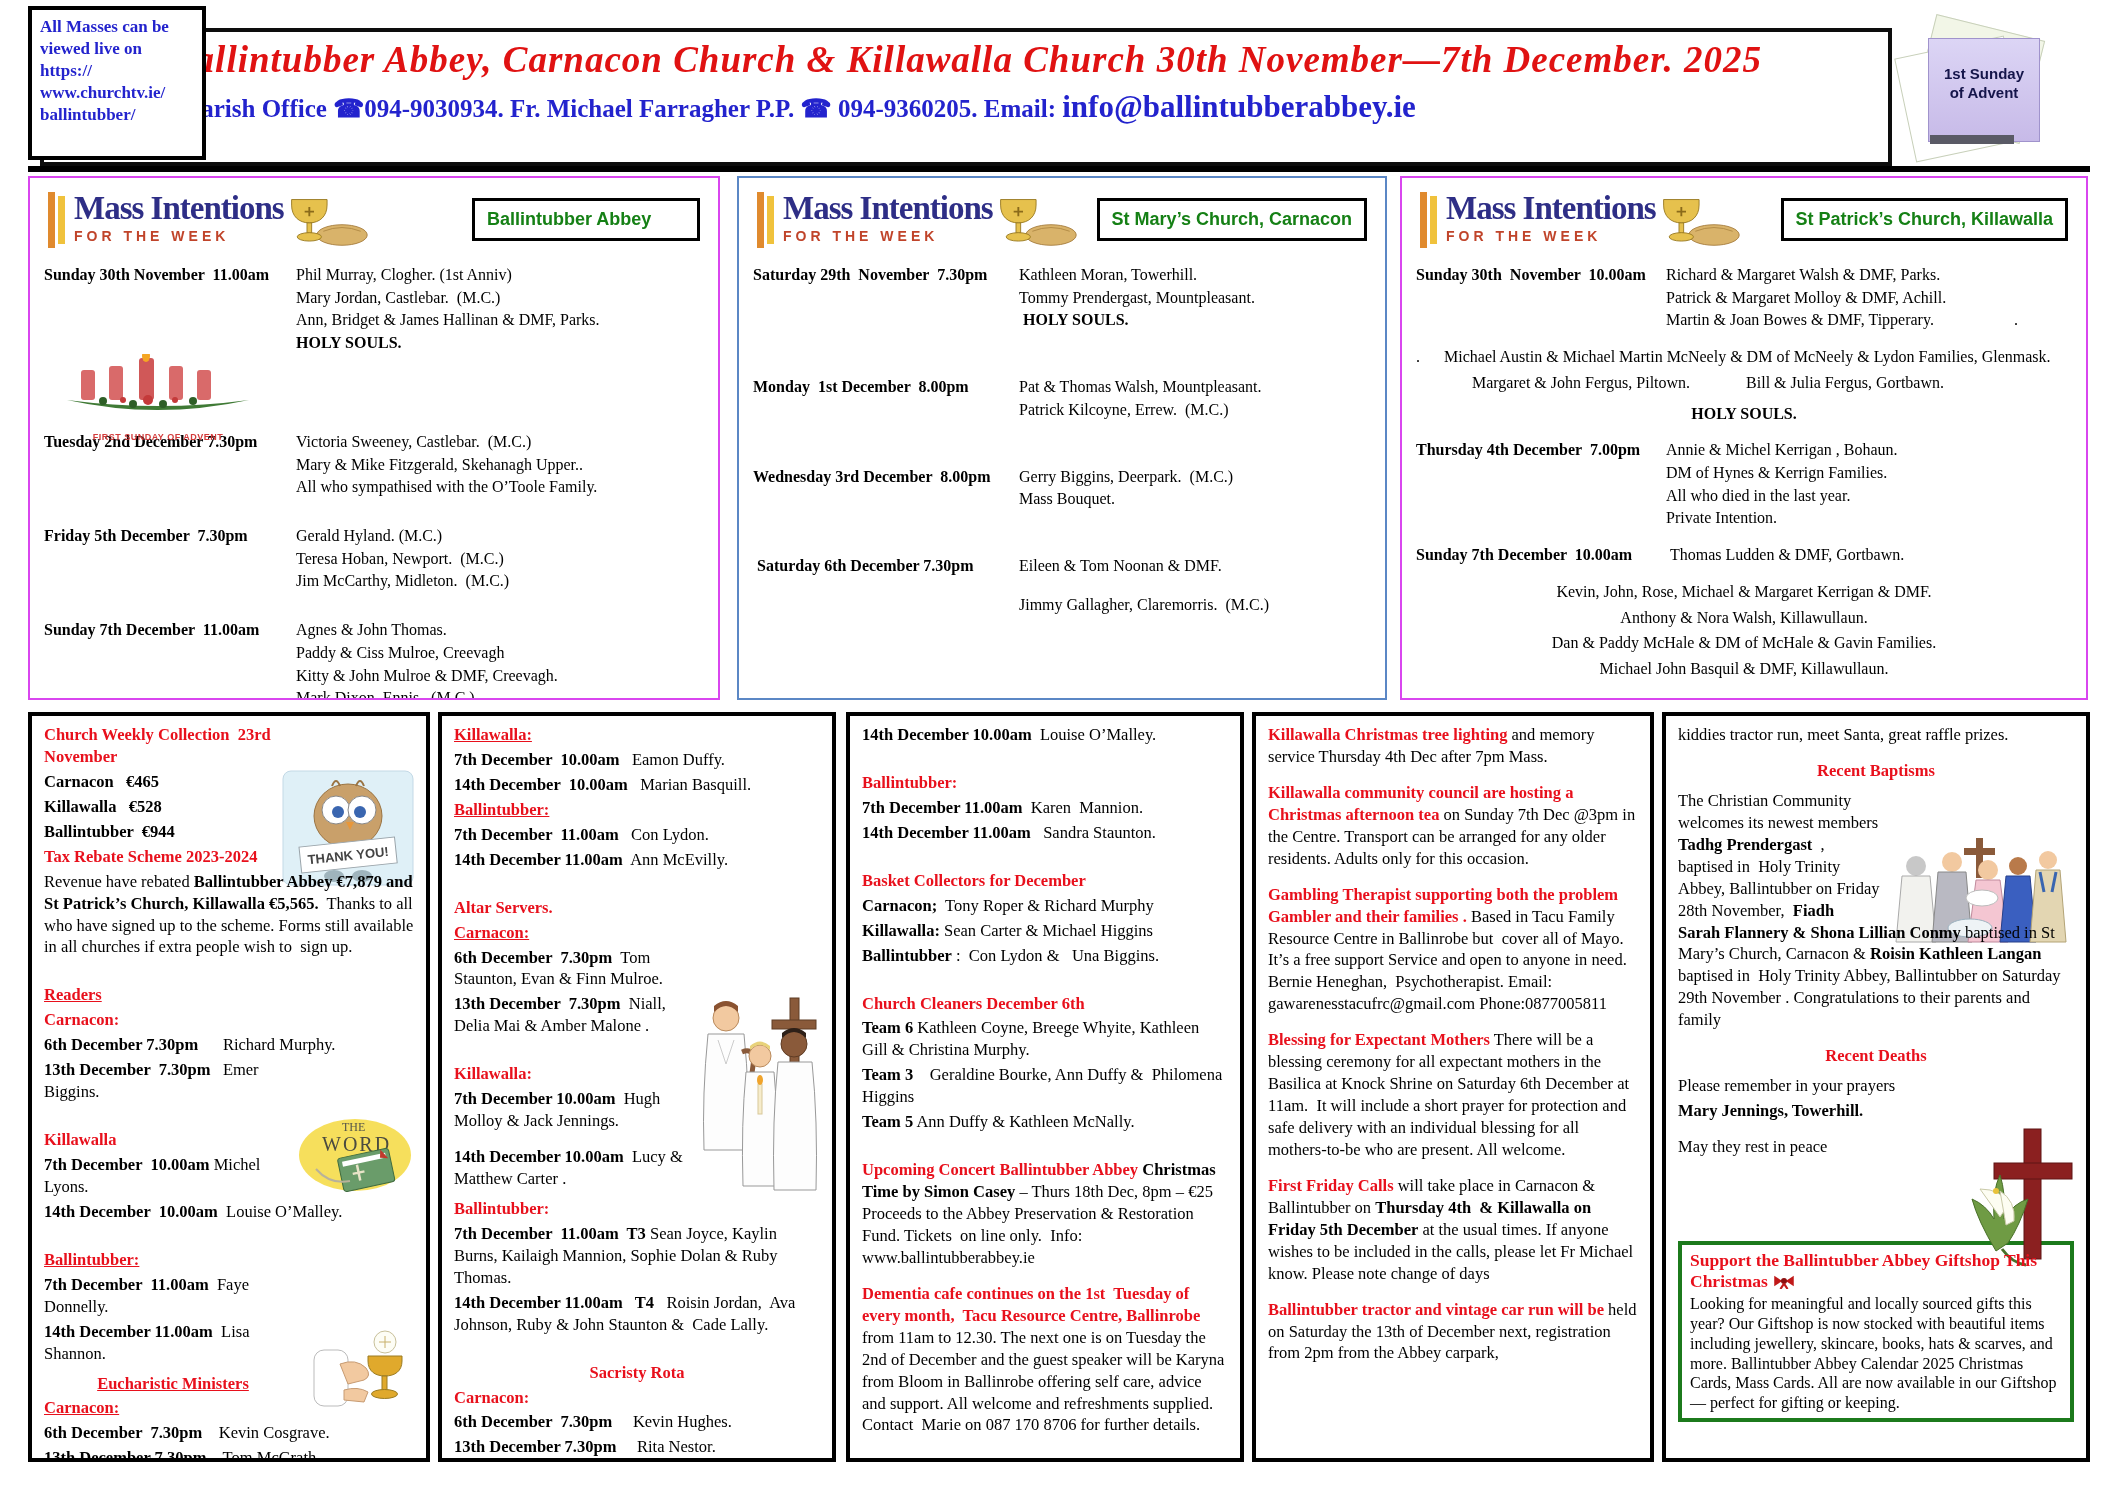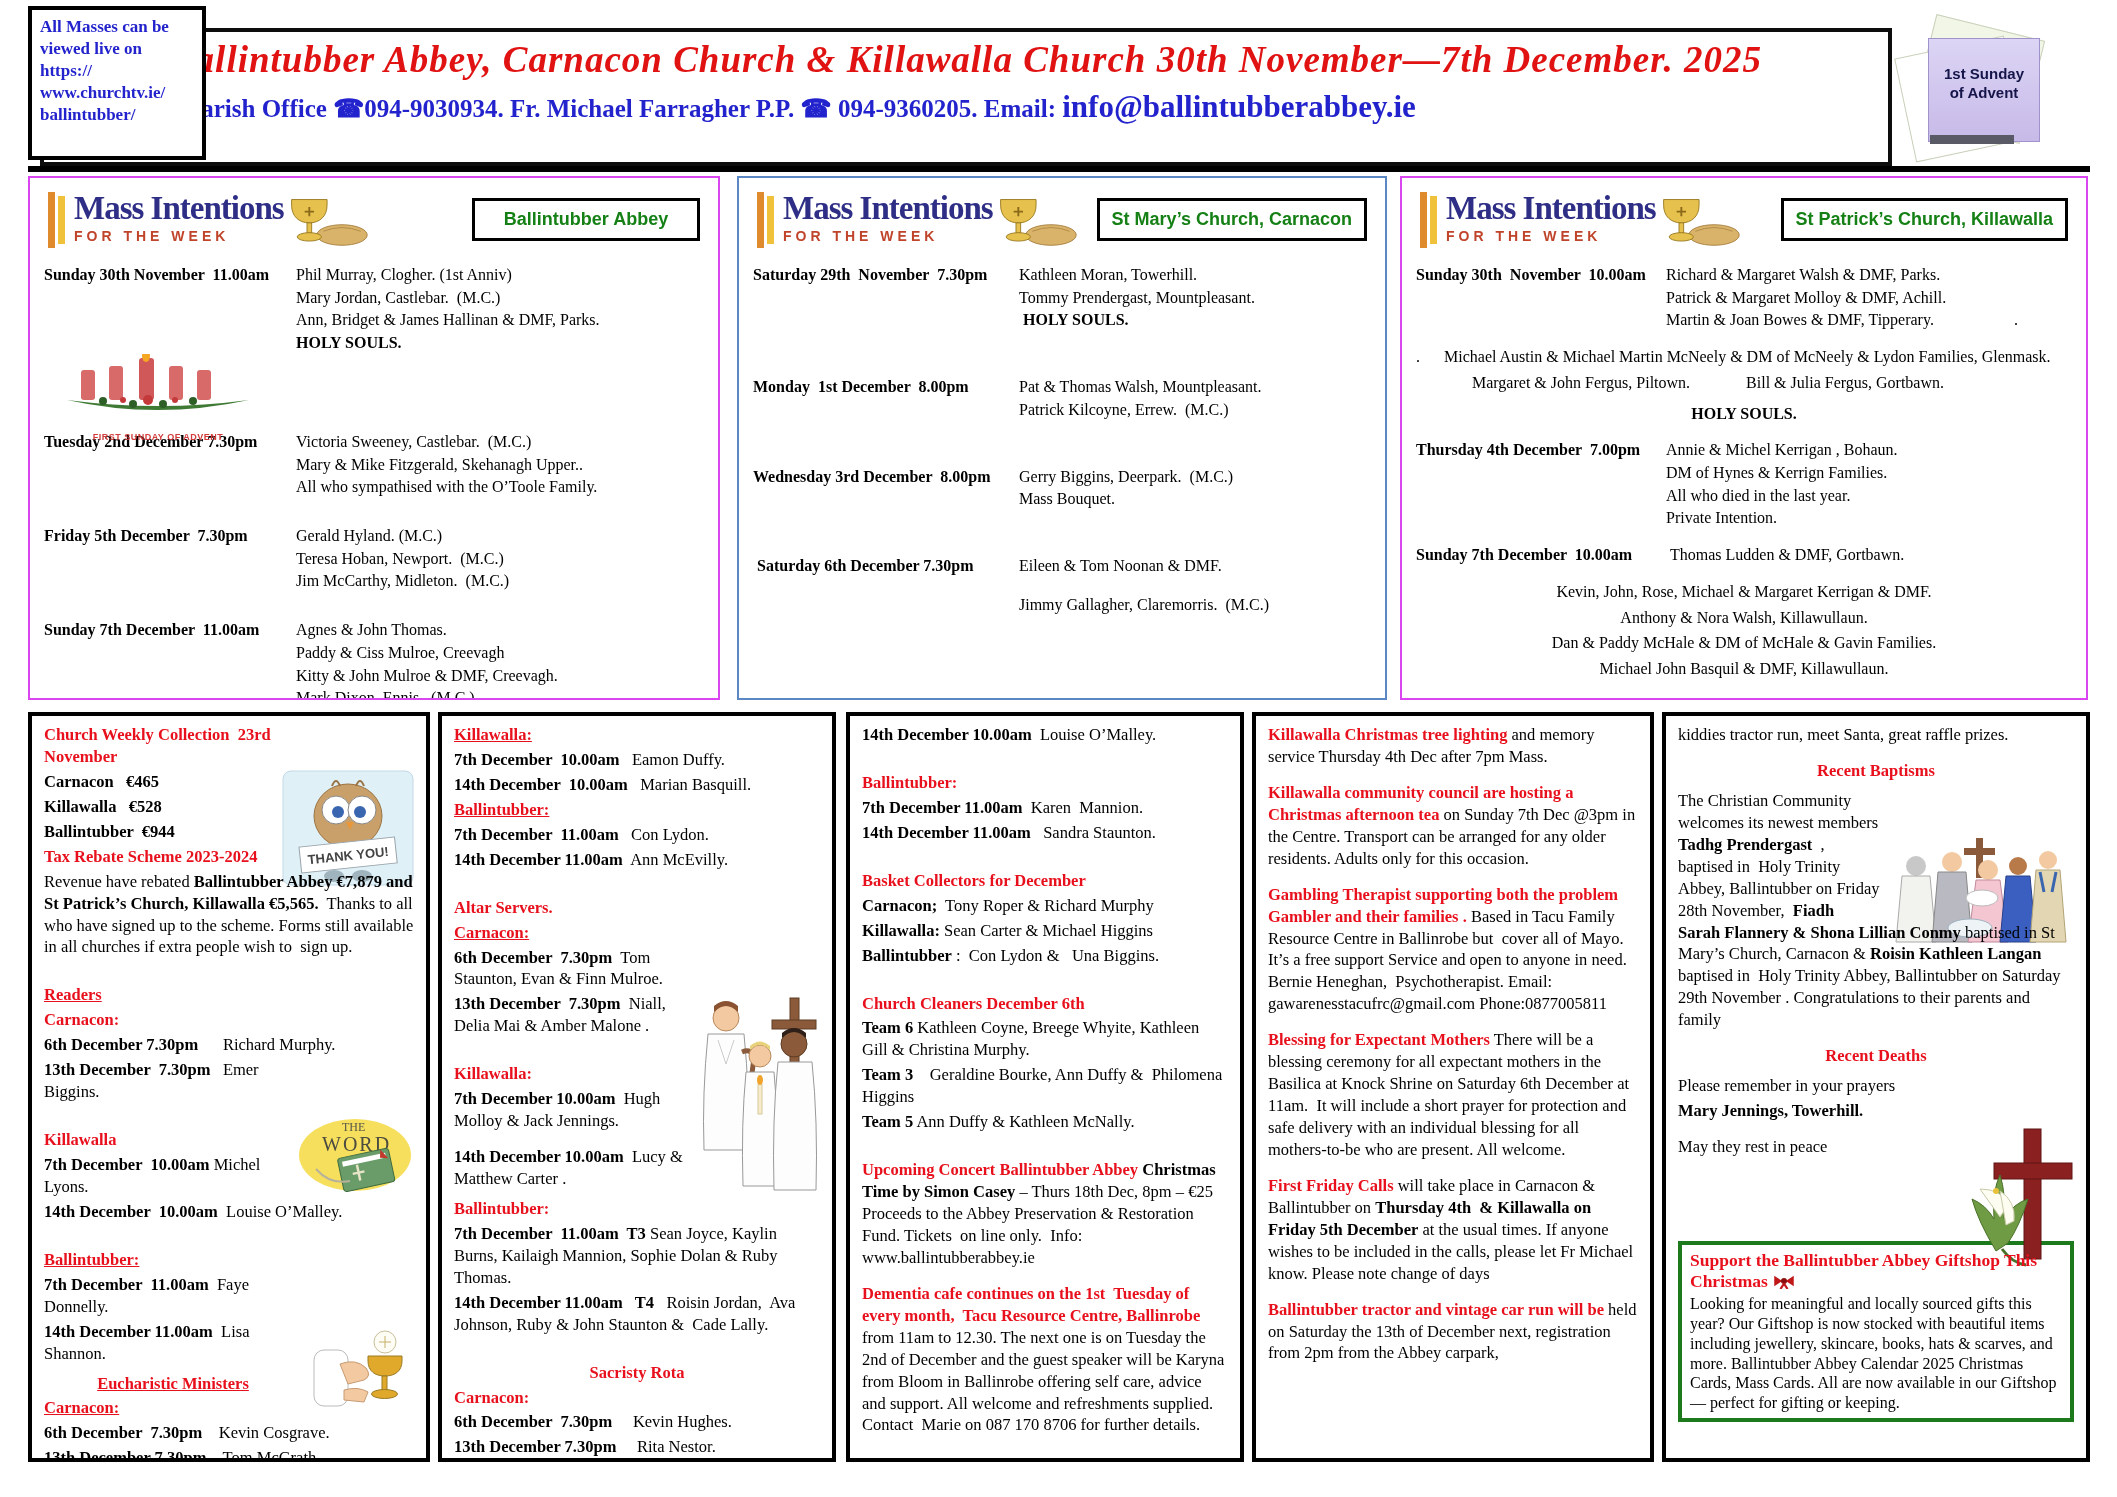--- a/index.html
+++ b/index.html
@@ -41,21 +41,21 @@
   .panel-right{left:1400px;width:688px}
   .mi-head{position:relative;height:78px}
   .mi-logo{position:absolute;left:4px;top:6px;display:flex;align-items:flex-start}
   .mi-logo .bar{width:7px;height:56px;background:#e08a2e;margin-right:3px}
   .mi-logo .bar2{background:#f0c23c;height:48px;margin-top:4px}
   .logo-text{margin-left:6px}
   .logo-text .l1{display:block;font-weight:bold;color:var(--navy);font-size:33px;line-height:1;letter-spacing:-1px}
   .logo-text .l2{display:block;color:#c0442a;font-weight:bold;font-size:14px;letter-spacing:4px;margin-top:3px;font-family:var(--sans)}
   .logo-chalice{width:84px;height:58px;margin-left:2px}
   .church-label{position:absolute;right:4px;top:12px;border:3px solid #000;background:#fff;
-    min-width:228px;text-align:center;padding:8px 12px;font-family:var(--sans);font-weight:bold;
+    min-width:228px;text-align:left;padding:8px 12px;font-family:var(--sans);font-weight:bold;
     font-size:18px;color:var(--green)}
   .mi-body{font-size:16px;line-height:1.42}
   .mi-row{display:flex;margin-bottom:24px}
   .mi-date{flex:none;font-weight:bold;white-space:pre-wrap}
   .panel-left .mi-date{width:252px}
   .panel-mid .mi-date{width:266px}
   .panel-right .mi-date{width:250px}
   .mi-lines{flex:1}
   .mi-line{white-space:pre-wrap}
   .mi-line.b{font-weight:bold}

